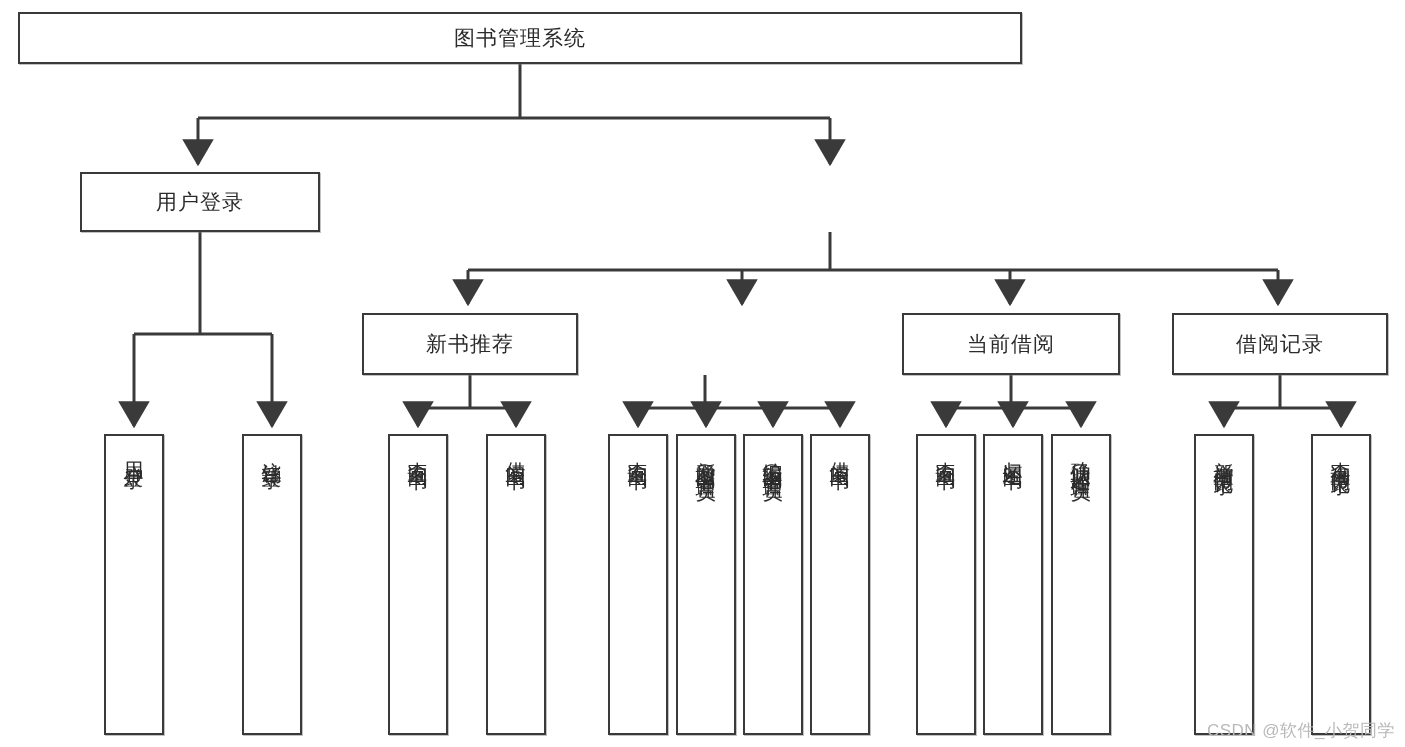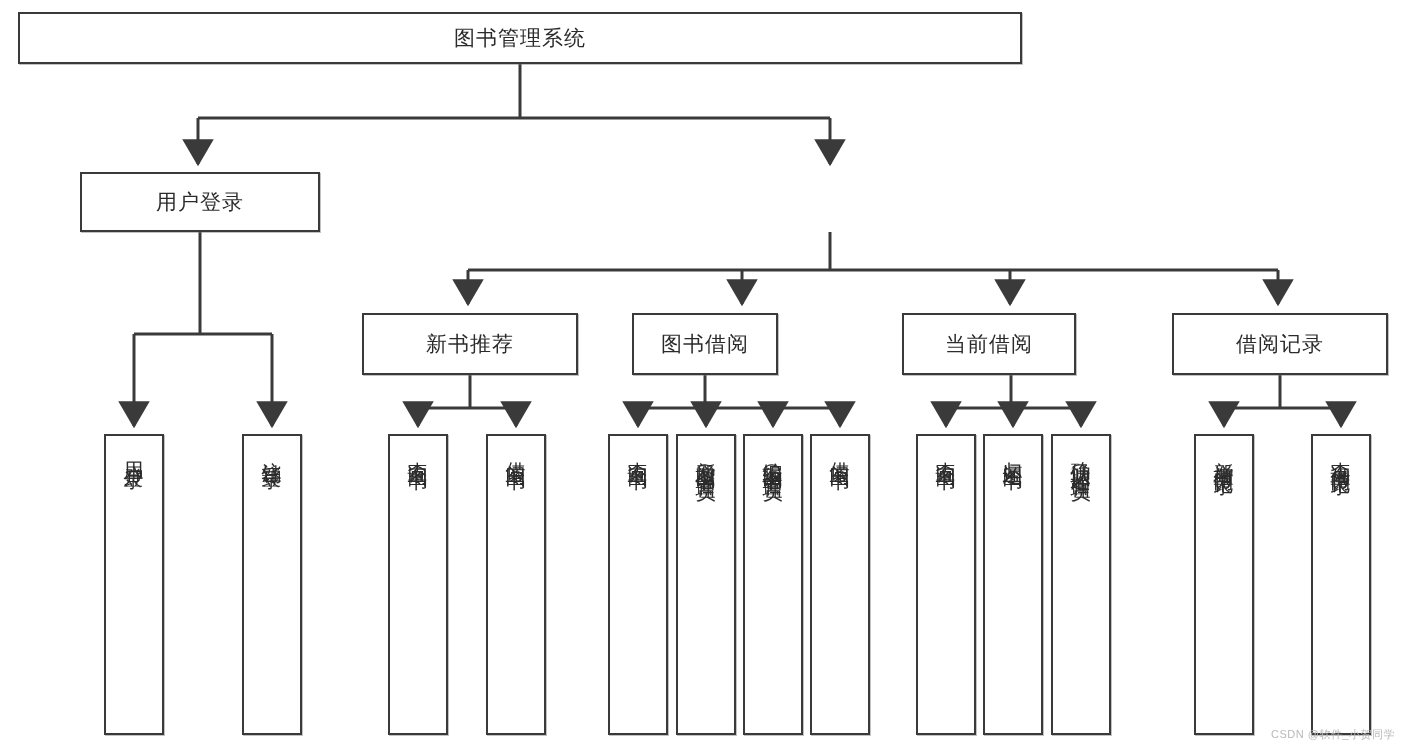--- a/index.html
+++ b/index.html
@@ -57,21 +57,21 @@
     white-space: normal;
     max-height: 285px;
   }
   .node-box.leaf.tall .node-label {
     max-height: 292px;
   }
   .watermark {
     position: absolute;
     right: 10px;
     bottom: 5px;
-    font-size: 11px;
+    font-size: 17px;
     color: #b9b9b9;
     letter-spacing: 0.5px;
     white-space: nowrap;
     pointer-events: none;
   }
 </style>
 </head>
 <body>
 
 <div id="diagram-root">
@@ -130,24 +130,21 @@
     <span class="node-label">图书管理系统</span>
   </div>
 
   <div class="node-box" style="left:80px; top:172px; width:240px; height:60px;">
     <span class="node-label">用户登录</span>
   </div>
 
   <div class="node-box" style="left:362px; top:313px; width:216px; height:62px;text-align:right;">
     <span class="node-label">新书推荐</span>
   </div>
-  <div class="node-box" style="left:632px; top:313px; width:146px; height:62px;">
-    <span class="node-label">图书借阅</span>
-  </div>
-  <div class="node-box" style="left:902px; top:313px; width:174px; height:62px;">
+  <div class="node-box" style="left:902px; top:313px; width:218px; height:62px;">
     <span class="node-label">当前借阅</span>
   </div>
   <div class="node-box" style="left:1172px; top:313px; width:216px; height:62px;">
     <span class="node-label">借阅记录</span>
   </div>
 
   <div class="node-box leaf" style="left:104px; top:434px; width:60px; height:301px;">
     <span class="node-label">用户登录</span>
   </div>
   <div class="node-box leaf" style="left:242px; top:434px; width:60px; height:301px;">

